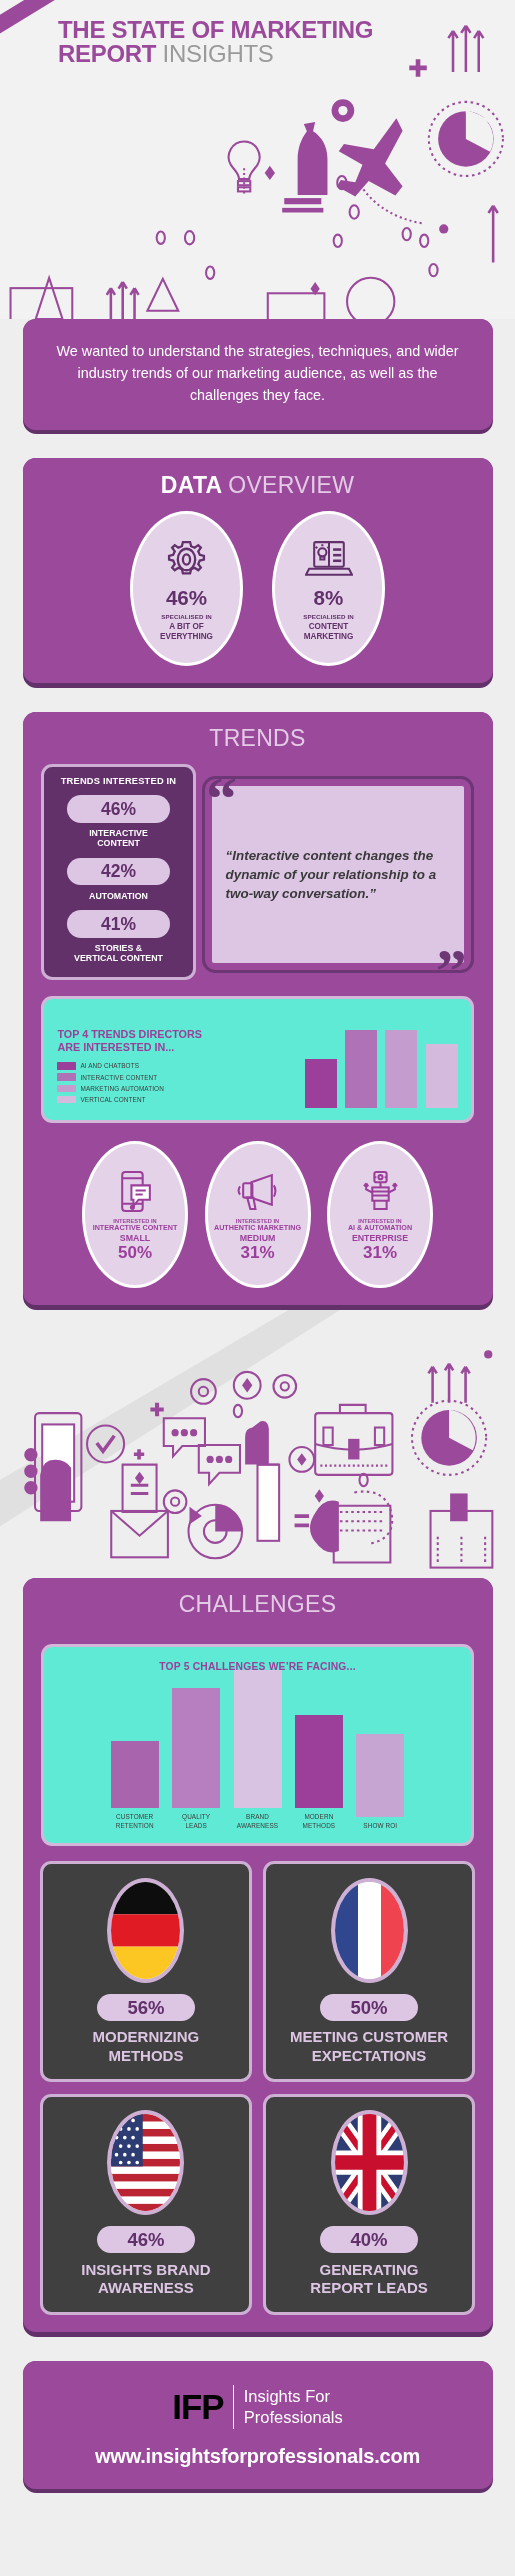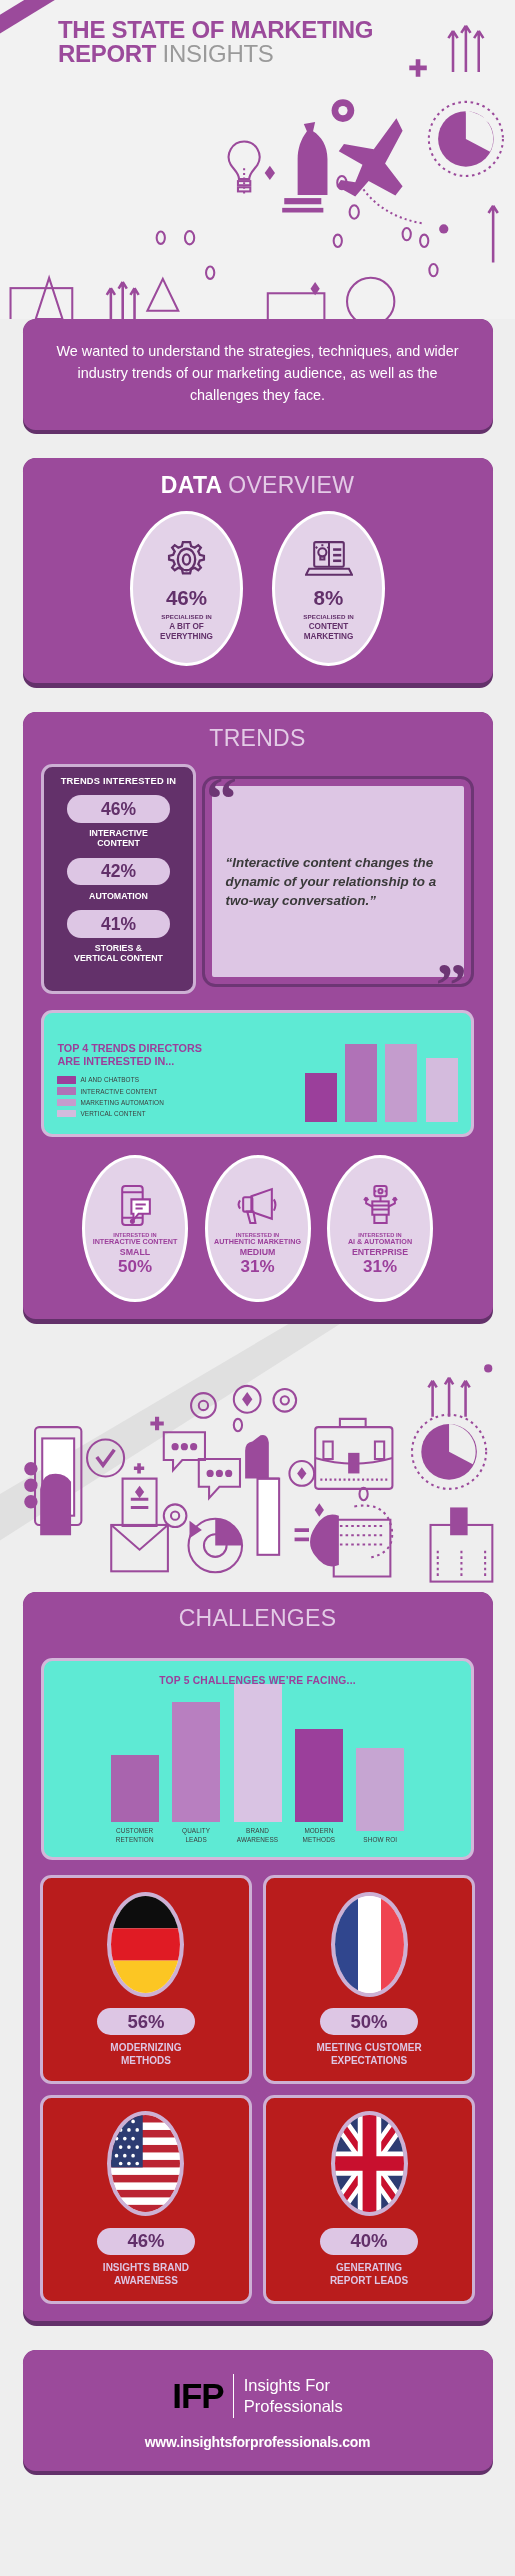--- a/index.html
+++ b/index.html
@@ -193,42 +193,42 @@
   }
   .ch-bars { display:flex; align-items:flex-end; justify-content:center; gap: 13.4px; height: 149px; }
   .ch-col { width: 48px; text-align:center; }
   .ch-bar { width: 48px; }
   .ch-lab { font-size: 6.4px; color:#3c3c3c; line-height:1.35; margin-top: 5.2px; letter-spacing:0.1px; }
 
   
   .flag-grid { display: grid; grid-template-columns: 1fr 1fr; gap: 11.3px; padding: 15.5px 17.5px 17.5px 17.5px; }
   .flag-card {
     border: 3.1px solid #cdb0d4; border-radius: 11.3px;
-    background: #b91c1c; padding: 13.4px 9.3px 13.4px 9.3px;
+    background: #404040; padding: 13.4px 9.3px 13.4px 9.3px;
     display:flex; flex-direction:column; align-items:center; text-align:center;
   }
   .flag-oval {
     width: 77px; height: 105px; border-radius: 50%;
     border: 4.6px solid #cdb0d4; overflow: hidden; position: relative;
     background:#fff;
   }
   .flag-pill {
     background:#ddc6e4; color:#62306a; border-radius: 15.5px;
     font-size: 18.5px; font-weight: bold; padding: 2.6px 0;
     width: 98px; margin: 11.3px auto 7.2px auto;
   }
-  .flag-lab { color:#ddc6e4; font-size: 10px; font-weight: bold; line-height: 1.25; }
+  .flag-lab { color:#ddc6e4; font-size: 15px; font-weight: bold; line-height: 1.25; }
 
   
   .footer .face { padding: 24px 0 20.6px 0; text-align:center; }
   .logo-row { display:flex; align-items:center; justify-content:center; gap: 9.3px; }
   .logo-ifp { color:#000000; font-size: 35px; font-weight: bold; letter-spacing: -1px; line-height: 1; }
   .logo-bar { width: 1.5px; height: 44px; background:#fff; }
   .logo-words { color:#fff; font-size: 16.5px; line-height: 1.22; text-align:left; }
-  .footer-url { color:#fff; font-size: 14px; font-weight: bold; margin-top: 16.5px; letter-spacing:-0.2px; }
+  .footer-url { color:#fff; font-size: 20px; font-weight: bold; margin-top: 16.5px; letter-spacing:-0.2px; }
   .spacer-md { height: 24px; }
 </style>
 </head>
 <body>
 
 <div class="page">
 
   <div class="header">
 
     <div class="hdr-title">
@@ -388,21 +388,21 @@
             <div class="tl-head">TRENDS INTERESTED IN</div>
 
             <div class="pill">46%</div>
             <div class="pill-label" style="white-space:pre-line">INTERACTIVE
 CONTENT</div>
 
             <div class="pill">42%</div>
             <div class="pill-label" style="white-space:pre-line">AUTOMATION</div>
 
             <div class="pill">41%</div>
-            <div class="pill-label" style="white-space:pre-line;margin-bottom:14px">STORIES &amp;
+            <div class="pill-label" style="white-space:pre-line;margin-bottom:0">STORIES &amp;
 VERTICAL CONTENT</div>
           </div>
 
           <div class="quote-outer">
             <div class="qmark tl">“</div>
             <div class="qmark br">”</div>
             <div class="quote-frame">
               <div class="quote-inner">
                 <div class="quote-text">“Interactive content changes the dynamic of your relationship to a two-way conversation.”</div>
               </div>

